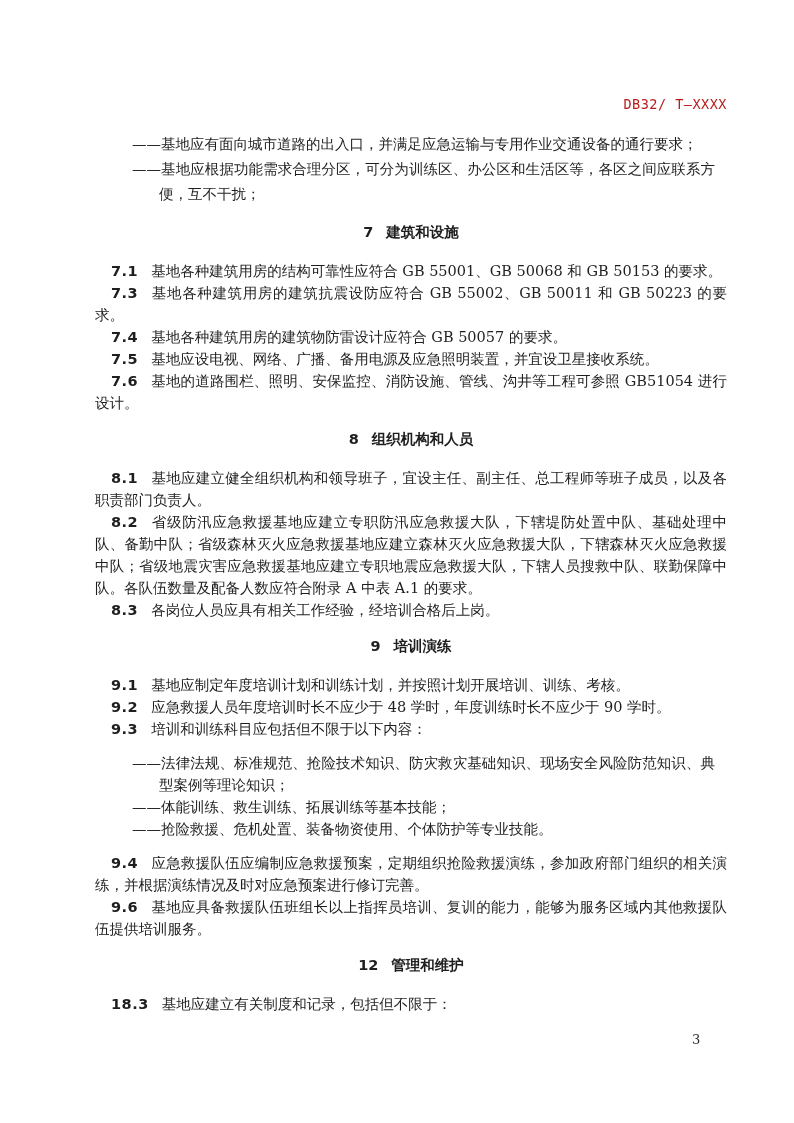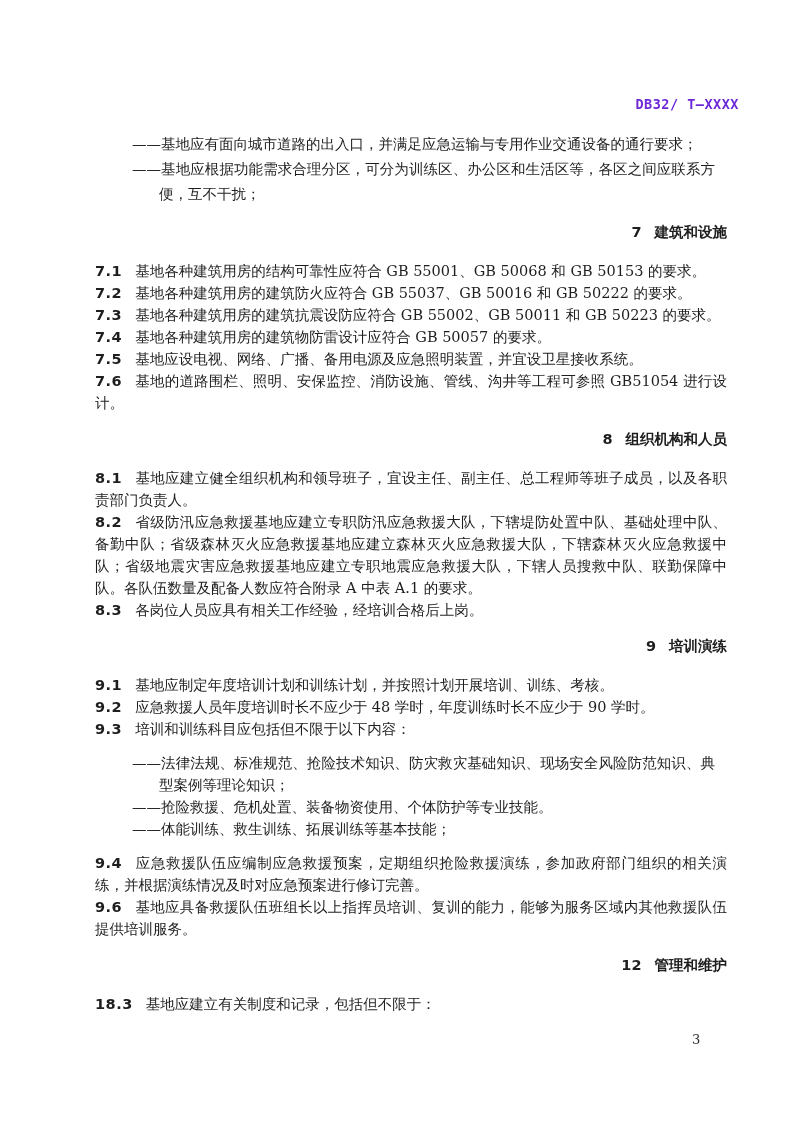--- a/index.html
+++ b/index.html
@@ -12,27 +12,26 @@
     width: 794px;
     height: 1123px;
     background: #ffffff;
     overflow: hidden;
     color: #1e1e1e;
     font-family: "DejaVu Serif", "Liberation Serif", serif;
   }
   .running-header {
     position: absolute;
     top: 96px;
-    right: 55px;
+    right: 67px;
     font-family: "DejaVu Sans Mono", "Liberation Mono", monospace;
     font-size: 13.5px;
     letter-spacing: 0.5px;
-    color: #6d28d9;
+    color: #b91c1c;
     white-space: nowrap;
-    font-weight: bold;
   }
   .content {
     position: absolute;
     left: 95px;
     top: 120px;
     width: 632px;
     font-size: 14.5px;
     line-height: 22px;
     text-align: justify;
   }
@@ -50,36 +49,37 @@
   }
   .section {
     margin-top: 14px;
   }
   .sec-heading {
     margin: 0 0 17px 0;
     font-family: "DejaVu Sans", "Liberation Sans", sans-serif;
     font-weight: bold;
     font-size: 14.5px;
     line-height: 22px;
-    text-align: right;
+    text-align: center;
   }
   .sec-heading .sec-num {
     display: inline-block;
     margin-right: 13px;
     font-weight: bold;
   }
   p.clause {
     margin: 0;
     padding: 0;
   }
   .clause-num {
     font-family: "DejaVu Sans", "Liberation Sans", sans-serif;
     font-weight: bold;
     margin-right: 13px;
     letter-spacing: 0.5px;
+    margin-left: 16px;
   }
   .page-number {
     position: absolute;
     top: 1032px;
     left: 692px;
     font-size: 13px;
     font-family: "DejaVu Serif", "Liberation Serif", serif;
     color: #2a2a2a;
   }
 </style>
@@ -96,23 +96,20 @@
       <li>——基地应有面向城市道路的出入口，并满足应急运输与专用作业交通设备的通行要求；</li>
       <li>——基地应根据功能需求合理分区，可分为训练区、办公区和生活区等，各区之间应联系方便，互不干扰；</li>
     </ul>
 
     <section class="section">
       <h2 class="sec-heading">
         <span class="sec-num">7</span><span>建筑和设施</span>
       </h2>
       <p class="clause">
         <span class="clause-num">7.1</span><span>基地各种建筑用房的结构可靠性应符合 GB 55001、GB 50068 和 GB 50153 的要求。</span>
-      </p>
-      <p class="clause">
-        <span class="clause-num">7.2</span><span>基地各种建筑用房的建筑防火应符合 GB 55037、GB 50016 和 GB 50222 的要求。</span>
       </p>
       <p class="clause">
         <span class="clause-num">7.3</span><span>基地各种建筑用房的建筑抗震设防应符合 GB 55002、GB 50011 和 GB 50223 的要求。</span>
       </p>
       <p class="clause">
         <span class="clause-num">7.4</span><span>基地各种建筑用房的建筑物防雷设计应符合 GB 50057 的要求。</span>
       </p>
       <p class="clause">
         <span class="clause-num">7.5</span><span>基地应设电视、网络、广播、备用电源及应急照明装置，并宜设卫星接收系统。</span>
       </p>
@@ -144,22 +141,22 @@
         <span class="clause-num">9.1</span><span>基地应制定年度培训计划和训练计划，并按照计划开展培训、训练、考核。</span>
       </p>
       <p class="clause">
         <span class="clause-num">9.2</span><span>应急救援人员年度培训时长不应少于 48 学时，年度训练时长不应少于 90 学时。</span>
       </p>
       <p class="clause">
         <span class="clause-num">9.3</span><span>培训和训练科目应包括但不限于以下内容：</span>
       </p>
       <ul class="dash-list">
         <li>——法律法规、标准规范、抢险技术知识、防灾救灾基础知识、现场安全风险防范知识、典型案例等理论知识；</li>
+        <li>——体能训练、救生训练、拓展训练等基本技能；</li>
         <li>——抢险救援、危机处置、装备物资使用、个体防护等专业技能。</li>
-        <li>——体能训练、救生训练、拓展训练等基本技能；</li>
       </ul>
       <p class="clause">
         <span class="clause-num">9.4</span><span>应急救援队伍应编制应急救援预案，定期组织抢险救援演练，参加政府部门组织的相关演练，并根据演练情况及时对应急预案进行修订完善。</span>
       </p>
       <p class="clause">
         <span class="clause-num">9.6</span><span>基地应具备救援队伍班组长以上指挥员培训、复训的能力，能够为服务区域内其他救援队伍提供培训服务。</span>
       </p>
     </section>
 
     <section class="section">

